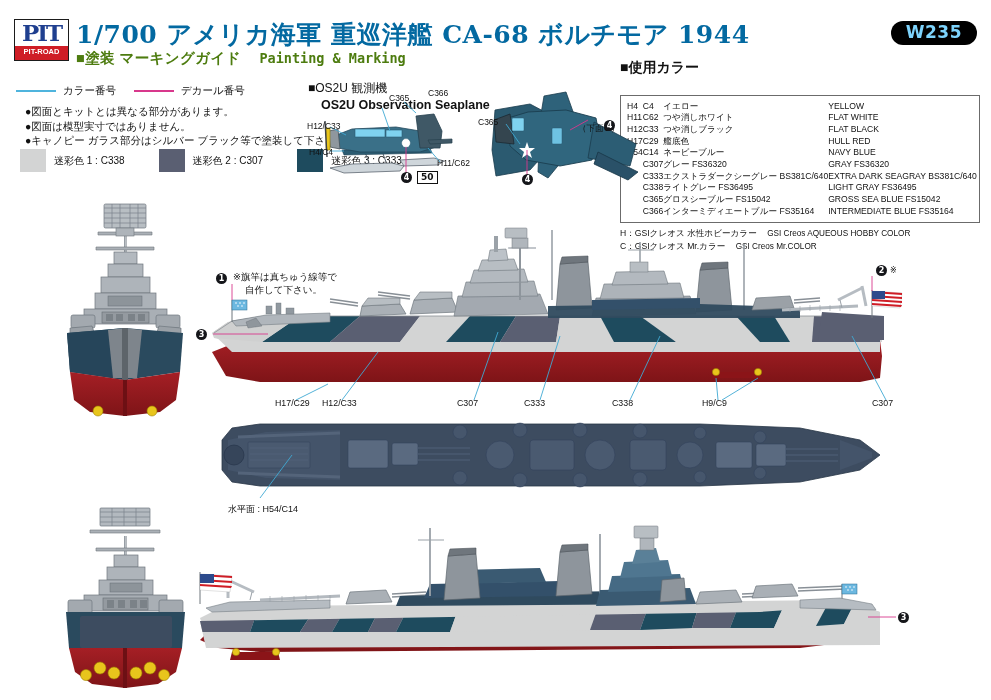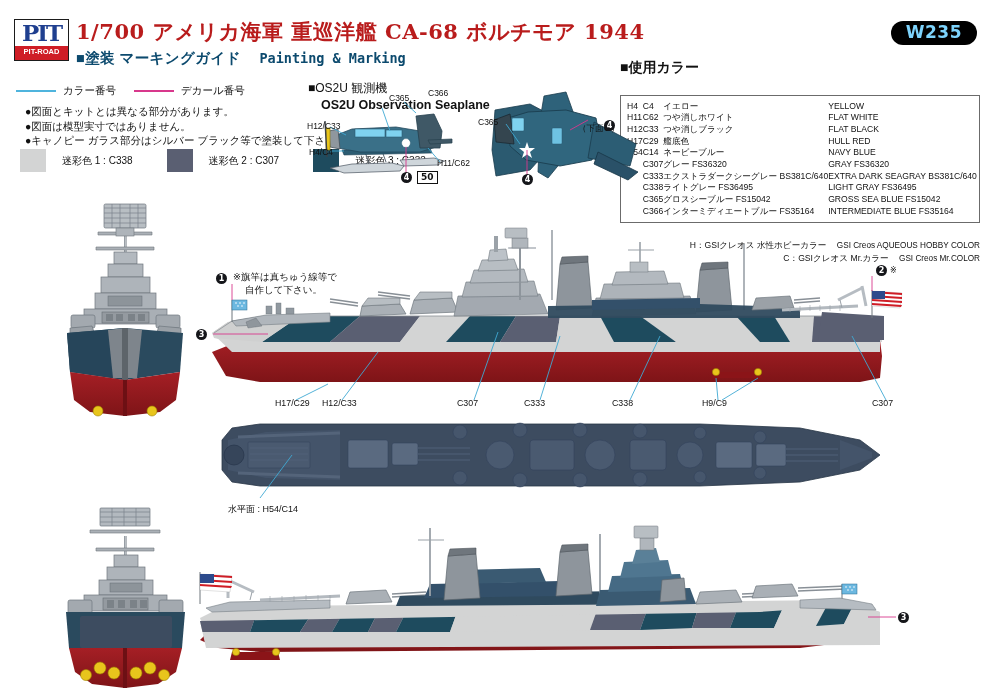--- a/index.html
+++ b/index.html
@@ -45,31 +45,31 @@
     text-align: center;
     letter-spacing: 0px;
     line-height: 11px;
     height: 14px;
   }
 
   #title-main {
     position: absolute; left: 76px; top: 18px;
     font-family: "DejaVu Serif", serif;
     font-weight: bold;
-    font-size: 21px;
+    font-size: 25px;
     letter-spacing: 0.5px;
     white-space: nowrap;
-    color: #b91c1c;
+    color: #0369a1;
   }
   #title-sub {
     position: absolute; left: 76px; top: 49px;
     font-size: 14.5px;
     font-weight: bold;
     white-space: nowrap;
-    color: #0c4a6e;
+    color: #4d7c0f;
     letter-spacing: 0.4px;
   }
   #title-sub .en { font-family: "DejaVu Sans Mono", monospace; font-size: 13.5px; letter-spacing: 0px;}
 
   #kit-badge {
     position: absolute; right: 14px; top: 21px;
     background: #000;
     color: #7dd3fc;
     border-radius: 14px;
     padding: 3px 15px 4px 15px;
@@ -86,21 +86,21 @@
   .leg-rule { display: block; width: 40px; height: 2px; }
   .leg-rule.color { background: #4fb4dd; }
   .leg-rule.decal { background: #d8388c; }
 
   
   #notes { position: absolute; left: 25px; top: 104px; font-size: 10.5px; line-height: 14.5px; }
   #notes div { white-space: nowrap; }
 
   
   #swatches { position: absolute; left: 20px; top: 149px; display: flex; gap: 10px; align-items: center; }
-  .sw-group { display: flex; align-items: center; gap: 16px; }
+  .sw-group { display: flex; align-items: center; gap: 8px; }
   .sw-chip { width: 26px; height: 23px; display: block; }
   .sw-label { font-size: 10px; white-space: nowrap; }
 
   
   #os2u { position: absolute; left: 308px; top: 80px; width: 300px; height: 110px; }
   #os2u-title-jp { font-size: 12px; font-weight: normal; }
   #os2u-title-en { font-size: 12.5px; font-weight: bold; margin-left: 13px; margin-top: 1px; }
 
   .callout { position: absolute; font-size: 8.5px; color: #111; white-space: nowrap; font-family: "Liberation Sans", sans-serif;}
 
@@ -126,21 +126,21 @@
   #colors-table {
     border: 1px solid #6b6b6b;
     padding: 4px 6px 5px 6px;
   }
   #colors-table table { border-collapse: collapse; width: 100%; }
   #colors-table td { font-size: 8.6px; padding: 0.6px 0; vertical-align: top; line-height: 10.5px; white-space: nowrap;}
   td.c-h { width: 26px; }
   td.c-c { width: 30px; }
   td.c-jp { width: 196px; }
   td.c-en { }
-  #colors-foot { margin-top: 16px; font-size: 8.6px; line-height: 12px; text-align: right; }
+  #colors-foot { margin-top: 4px; font-size: 8.6px; line-height: 12px; }
   #colors-foot .en { font-size: 8.2px; }
 
   
   #art { position: absolute; left: 0; top: 0; width: 991px; height: 700px; pointer-events: none; }
 
   
   .ship-label { position: absolute; font-size: 8.8px; white-space: nowrap; color: #111; }
   .note-jp { position: absolute; font-size: 9.5px; line-height: 13px; white-space: nowrap; }
 </style>
 </head>

